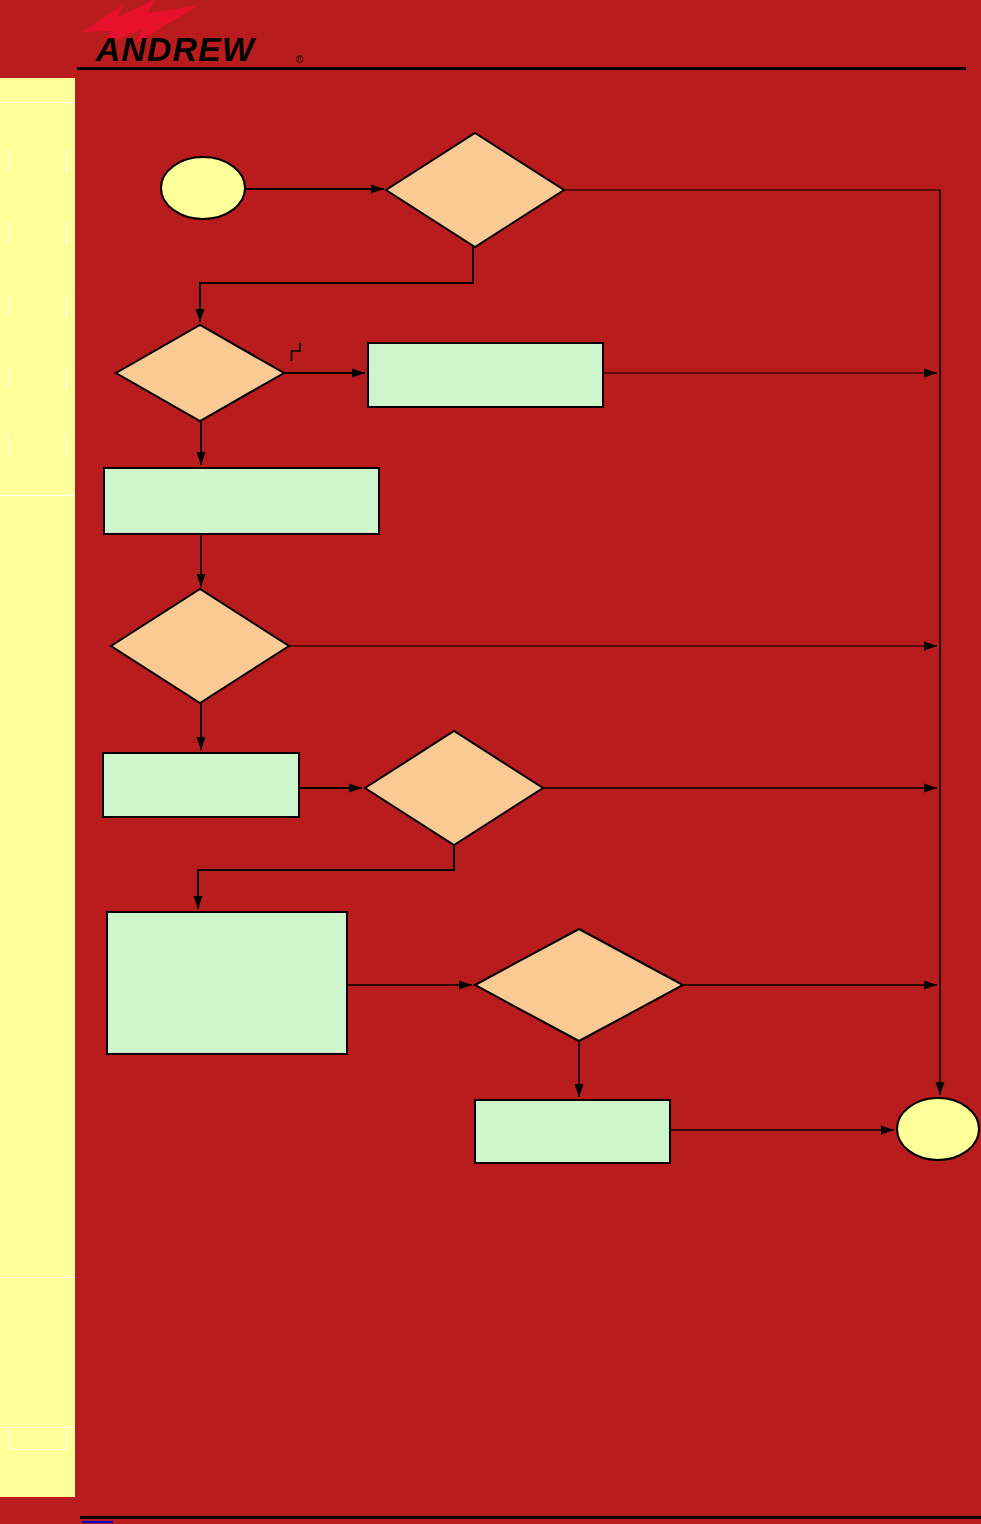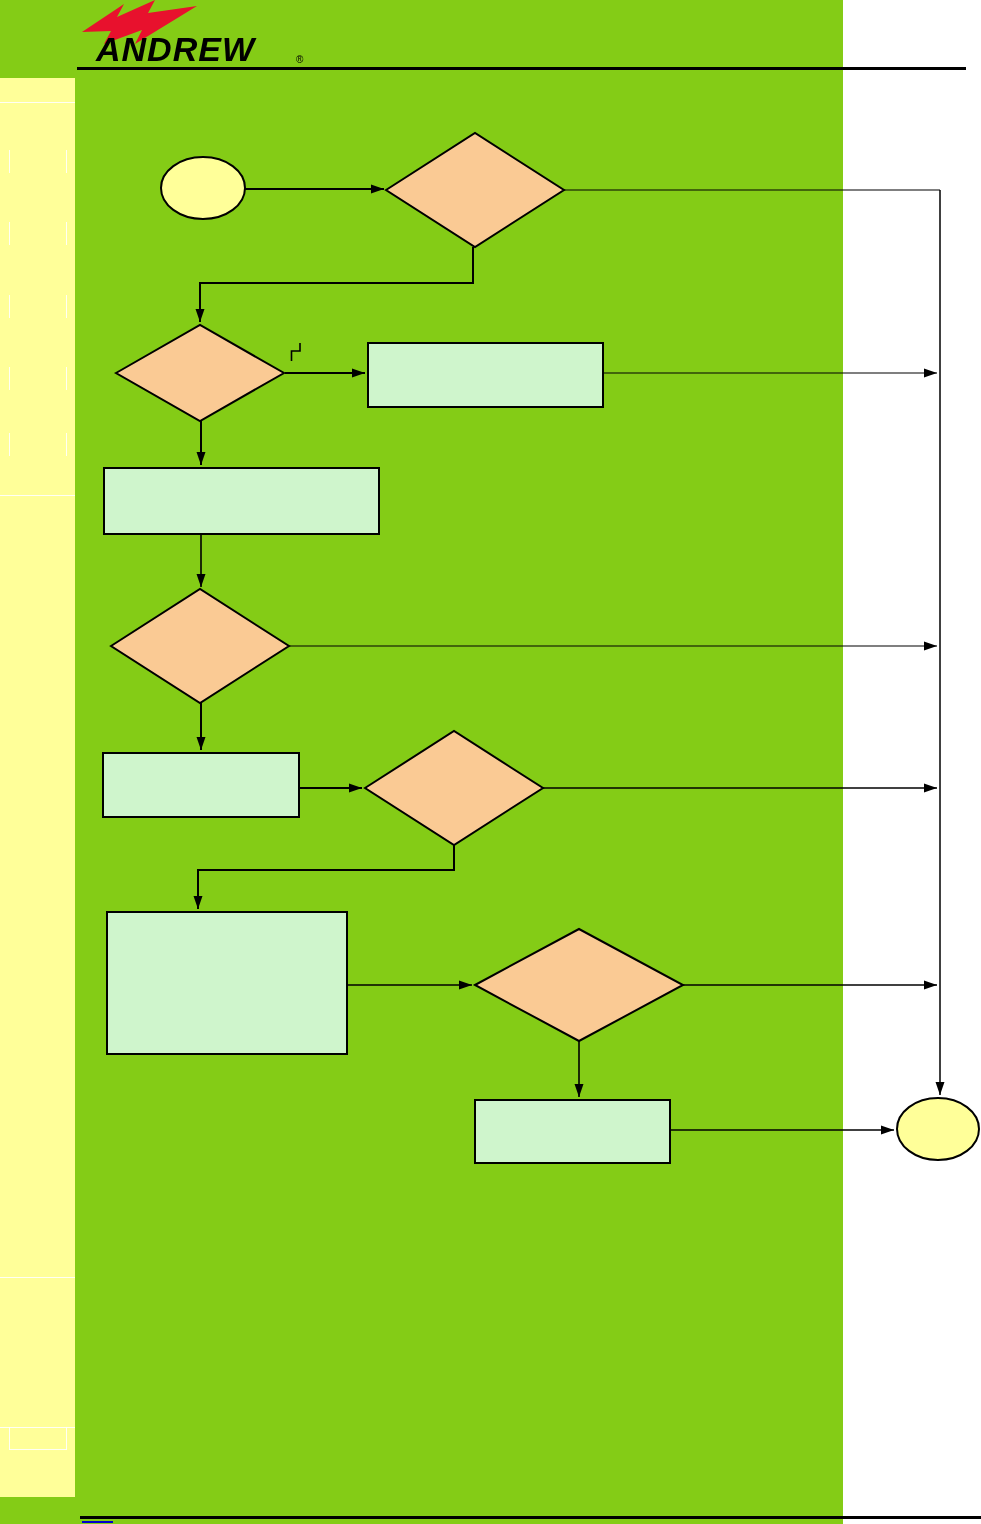--- a/index.html
+++ b/index.html
@@ -1,17 +1,17 @@
 <!DOCTYPE html>
 <html><head>
 <meta charset="utf-8">
 <style>
   html,body{margin:0;padding:0;}
   body{width:981px;height:1524px;background:#ffffff;font-family:"Liberation Sans",sans-serif;overflow:hidden;}
-  #page{position:relative;width:843px;height:1524px;background:#84cc16;}
+  #page{position:relative;width:981px;height:1524px;background:#b91c1c;}
 
   
   #logo-svg{position:absolute;left:0;top:0;width:340px;height:66px;}
   #top-rule{position:absolute;left:77px;top:67px;width:889px;height:3px;background:#000;}
 
   
   #sidebar{position:absolute;left:0;top:78px;width:75px;height:1419px;background:#ffff99;}
   .sb-hline{position:absolute;left:0;width:75px;height:1px;background:rgba(255,255,255,.9);}
   .sb-tick{position:absolute;width:1px;height:23px;background:rgba(255,255,255,.9);}
   .sb-seg{position:absolute;height:1px;background:rgba(255,255,255,.9);}

